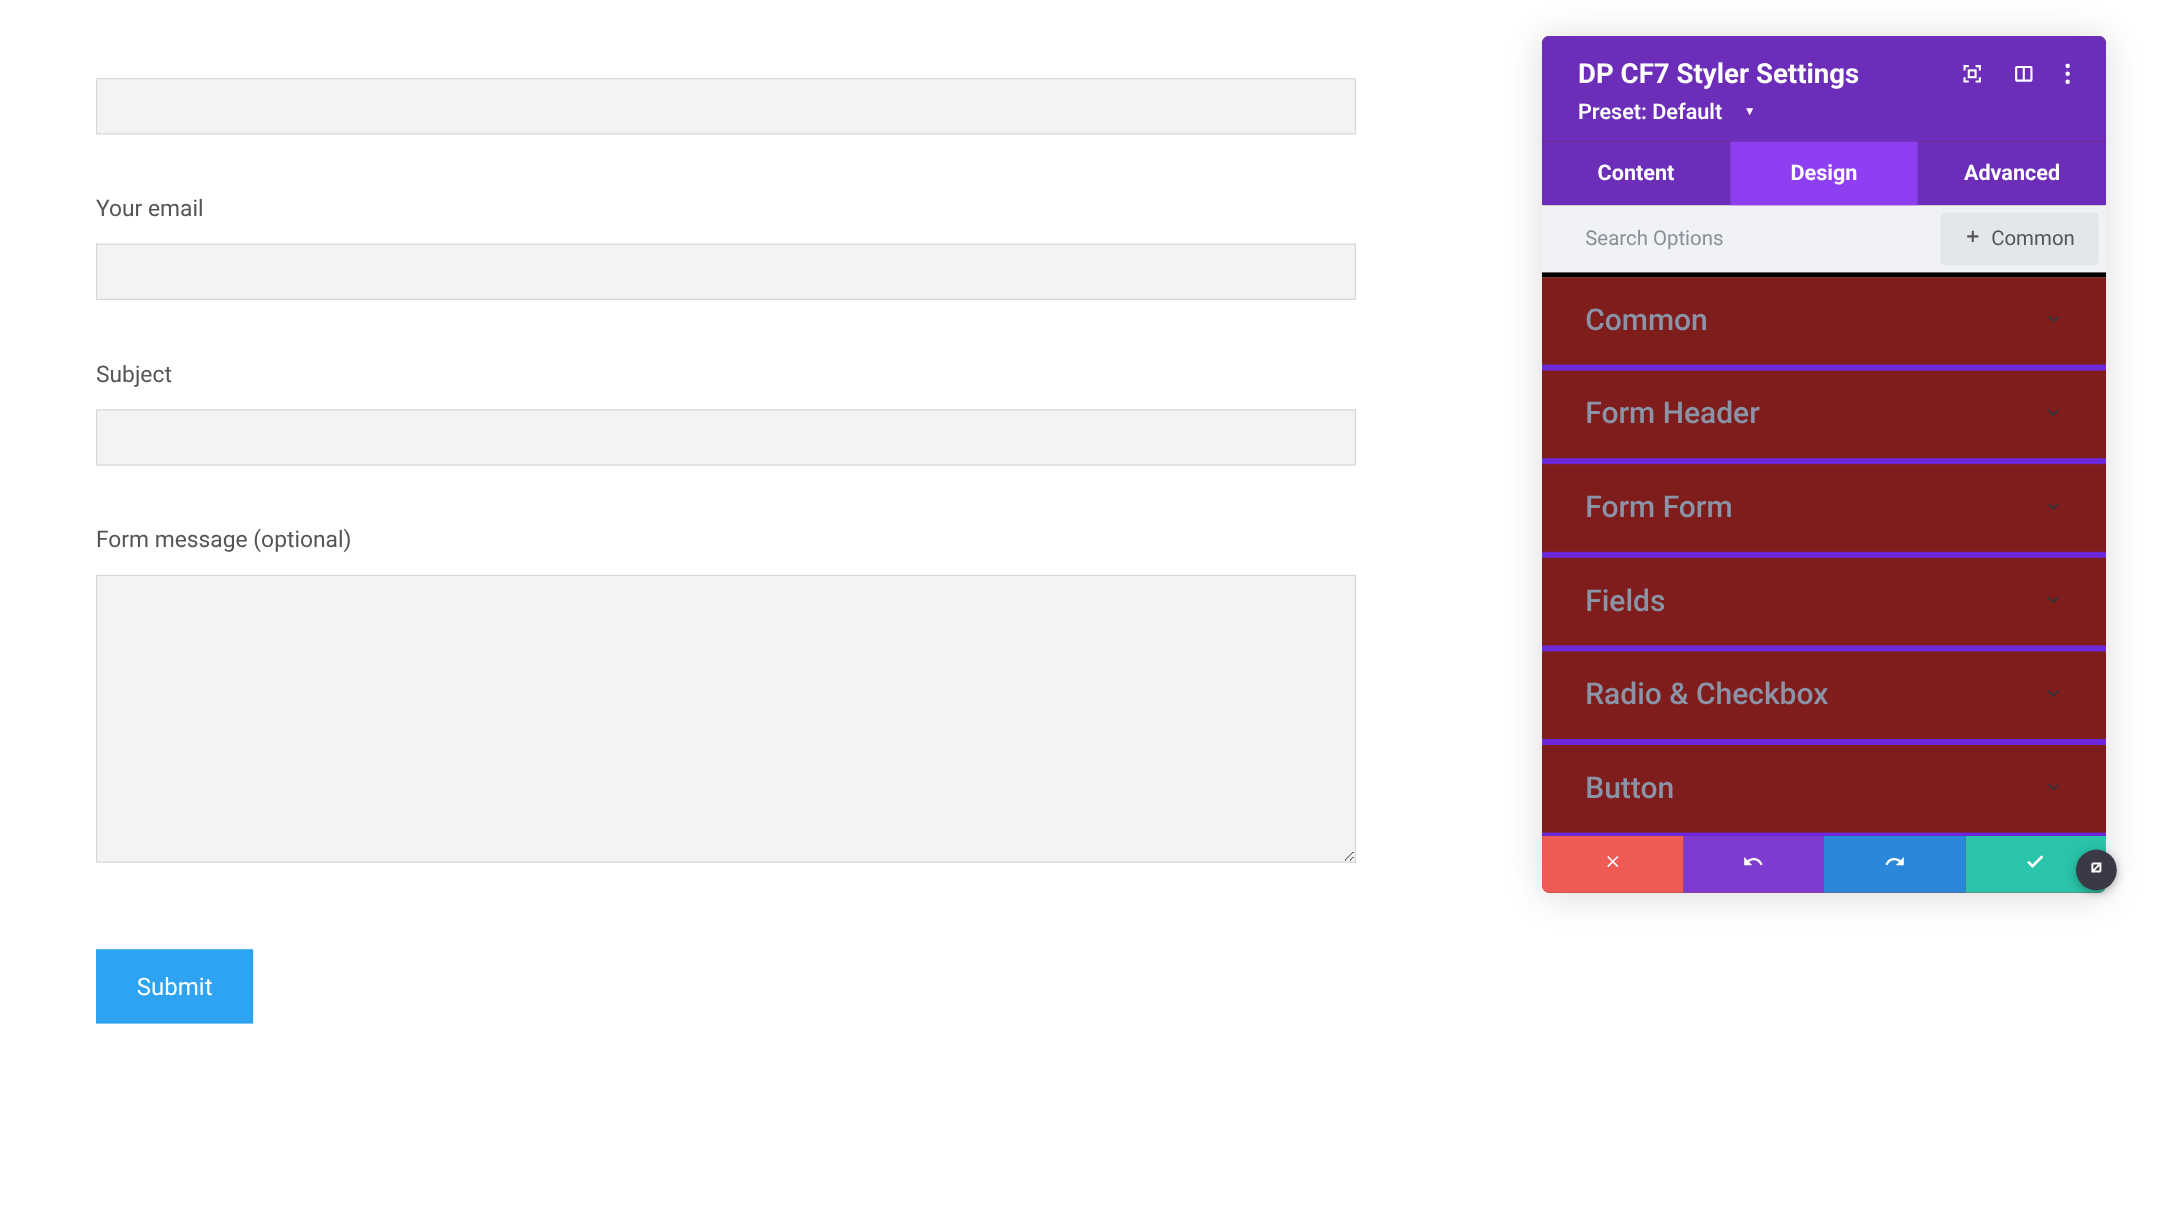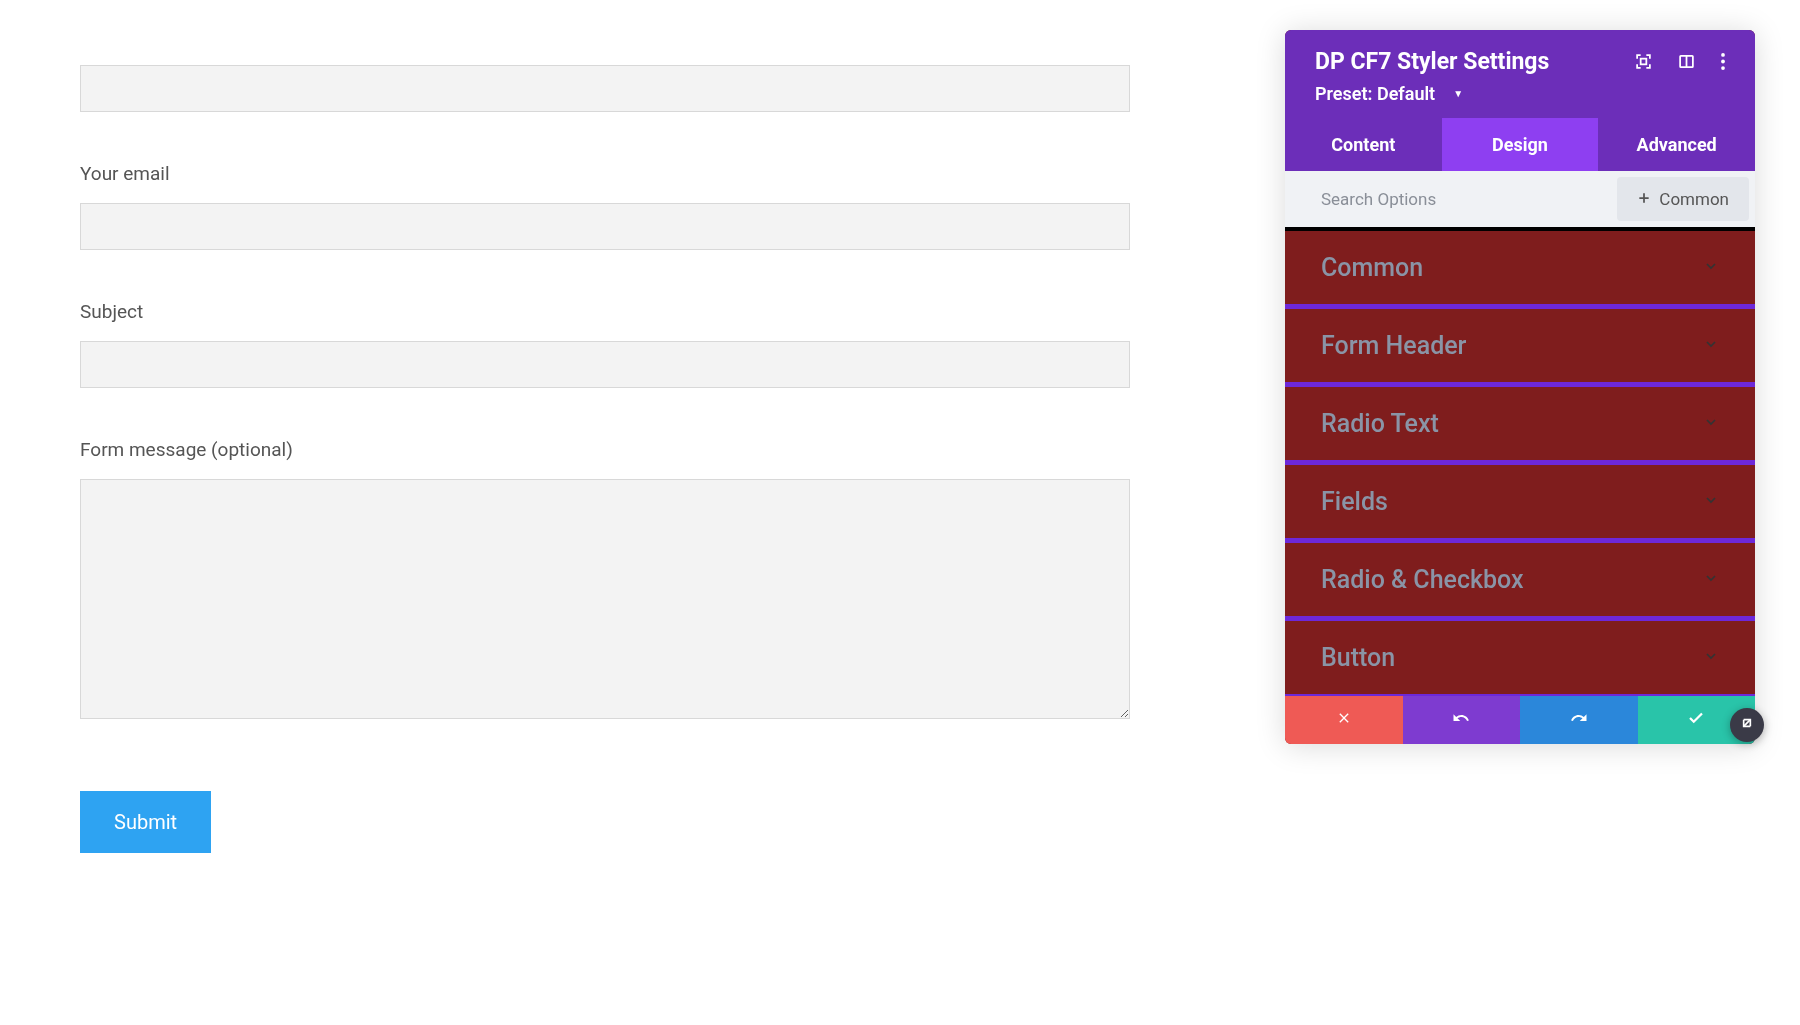--- a/index.html
+++ b/index.html
@@ -311,21 +311,21 @@
     </div>
     <div class="option-item">
       <span class="option-label">Form Header</span>
       <span class="chevron-down">
         <svg width="16" height="16" viewBox="0 0 24 24" fill="none" stroke="currentColor" stroke-width="2.5">
             <polyline points="6 9 12 15 18 9"></polyline>
           </svg>
       </span>
     </div>
     <div class="option-item">
-      <span class="option-label">Radio Text</span>
+      <span class="option-label">Form Form</span>
       <span class="chevron-down">
         <svg width="16" height="16" viewBox="0 0 24 24" fill="none" stroke="currentColor" stroke-width="2.5">
             <polyline points="6 9 12 15 18 9"></polyline>
           </svg>
       </span>
     </div>
     <div class="option-item">
       <span class="option-label">Fields</span>
       <span class="chevron-down">
         <svg width="16" height="16" viewBox="0 0 24 24" fill="none" stroke="currentColor" stroke-width="2.5">

